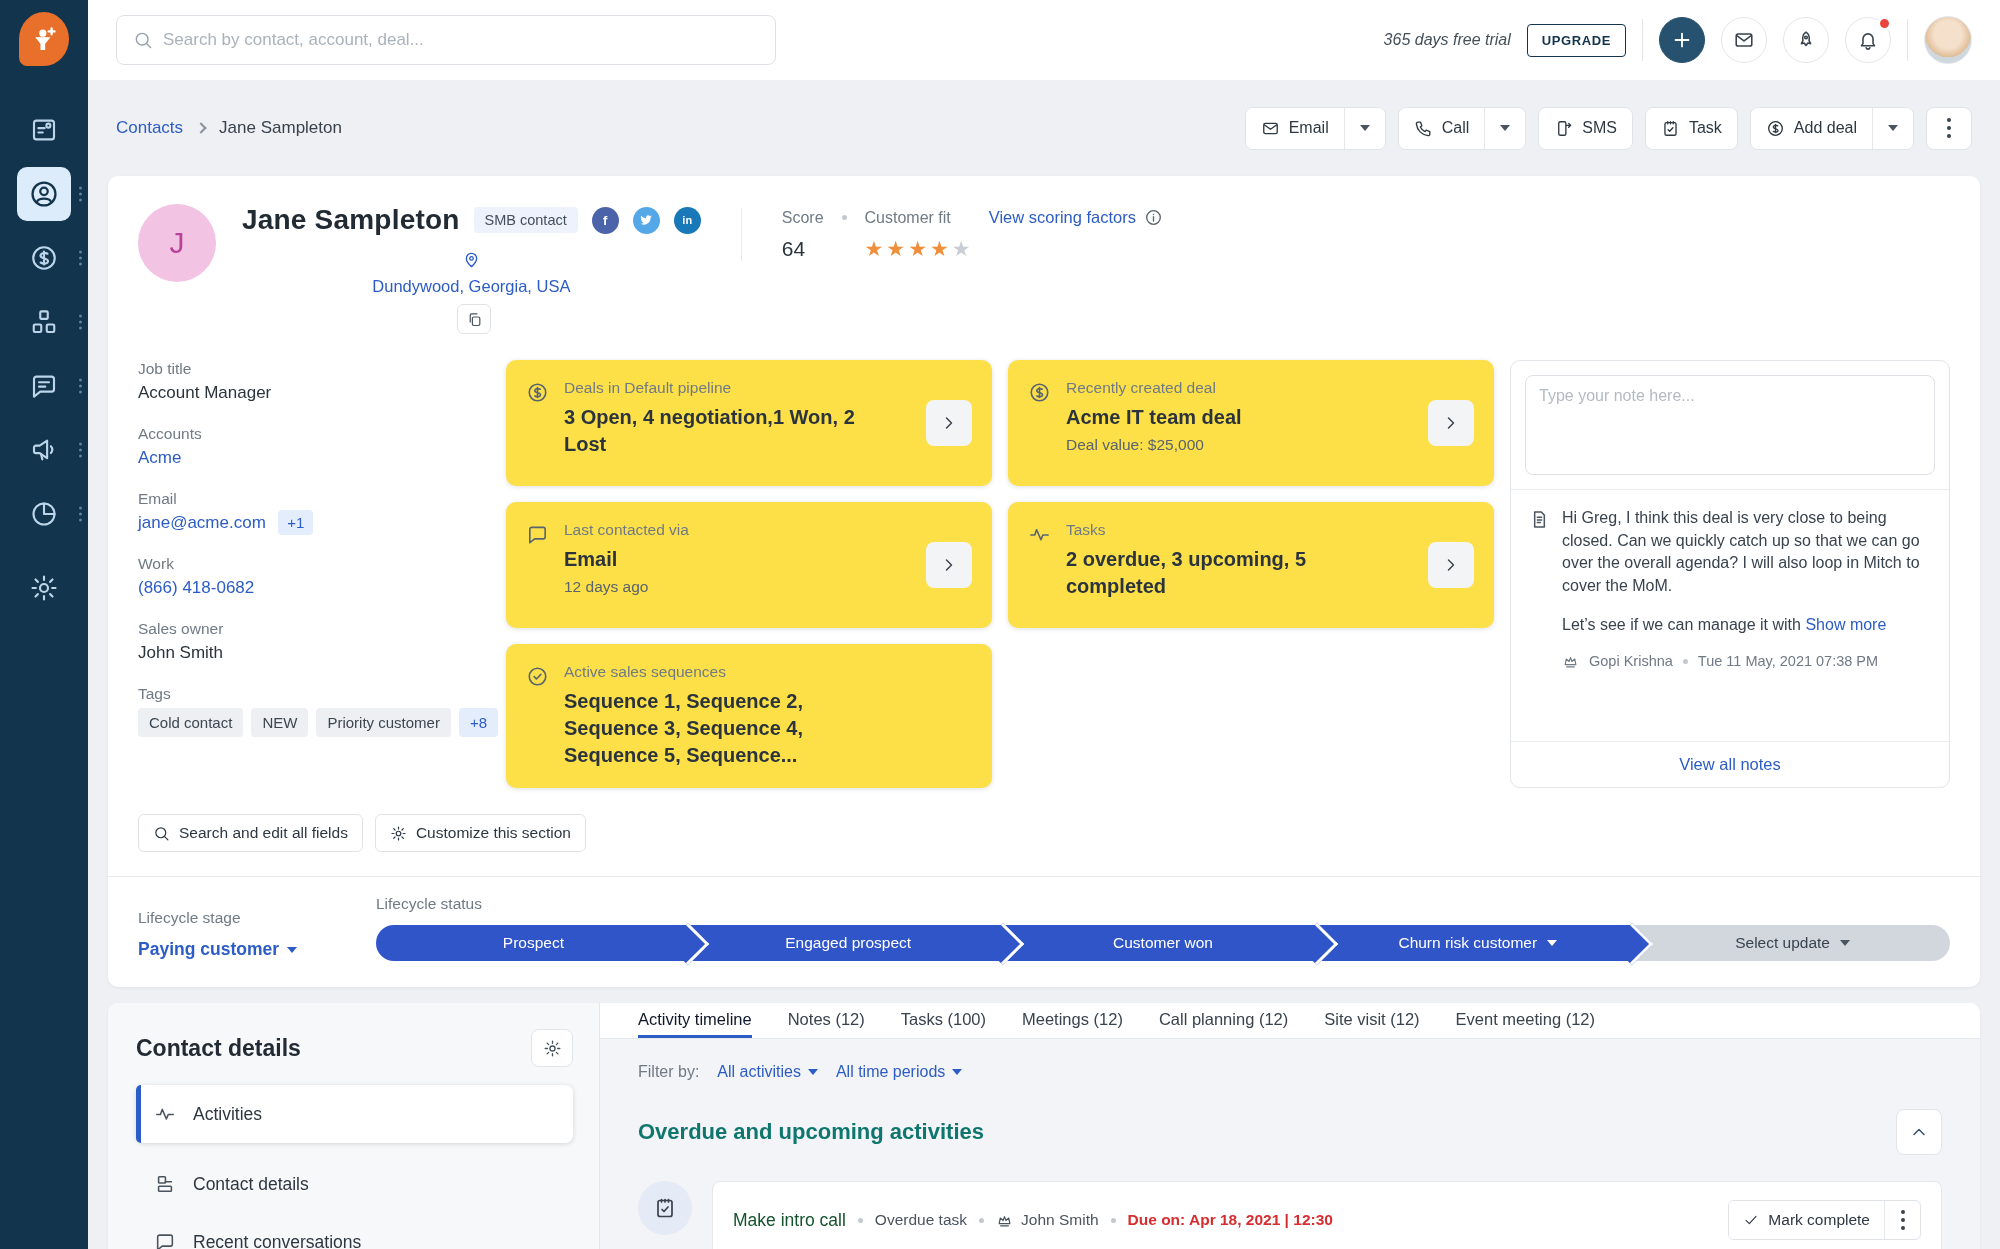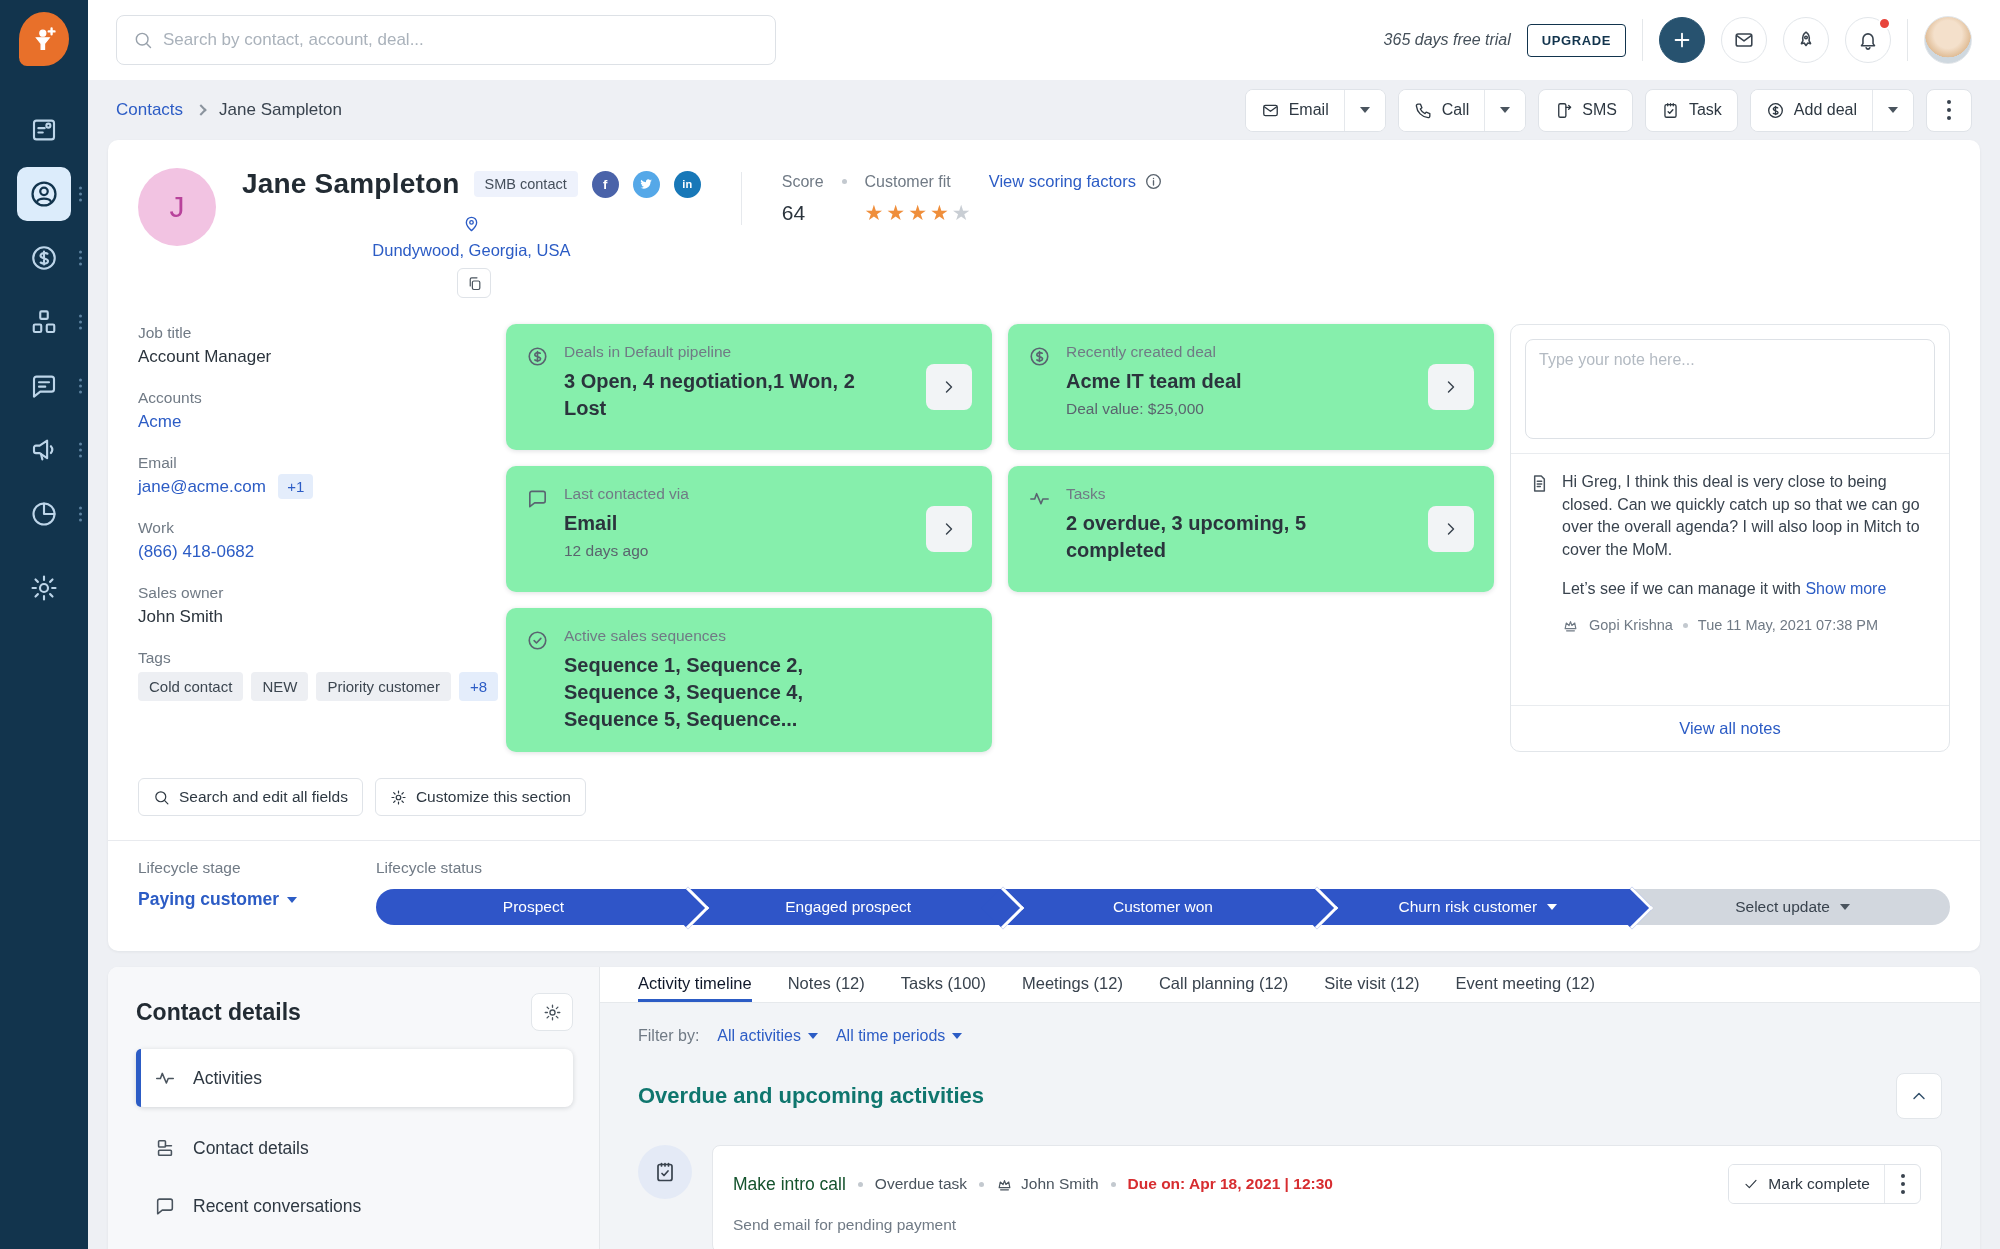--- a/index.html
+++ b/index.html
@@ -27,21 +27,21 @@
   .search-box input::placeholder { color:#aab2bb; }
   .top-right { margin-left:auto; display:flex; align-items:center; gap:16px; }
   .trial { font-style:italic; font-size:16px; color:#45505a; }
   .upgrade { border:1.5px solid #12344d; color:#12344d; font-weight:bold; font-size:13px; letter-spacing:.6px; padding:8px 14px; border-radius:4px; background:#fff; cursor:pointer; font-family:inherit; }
   .vsep { width:1px; height:42px; background:#e4e7ea; }
   .circle-btn { width:46px; height:46px; border-radius:50%; border:1px solid #e2e6ea; background:#fff; display:flex; align-items:center; justify-content:center; color:#39434e; position:relative; }
   .circle-btn.plus { background:#27526f; border-color:#27526f; color:#fff; }
   .dot-red { position:absolute; top:-1px; right:-1px; width:13px; height:13px; border-radius:50%; background:#e8453c; border:2px solid #fff; }
   .avatar-photo { width:48px; height:48px; border-radius:50%; background:radial-gradient(circle at 50% 38%, #f4e0cb 0 38%, #e0bd97 62%, #cfd8df 63%); border:1px solid #e2e6ea; }
 
-  .crumbrow { height:60px; display:flex; align-items:center; padding:0 28px; }
+  .crumbrow { height:96px; display:flex; align-items:center; padding:0 28px; }
   .crumb-link { color:#2c5cc5; font-size:17px; font-weight:500; text-decoration:none; }
   .crumb-sep { width:8px; height:8px; border-top:2px solid #8a939d; border-right:2px solid #8a939d; transform:rotate(45deg); margin:0 14px; }
   .crumb-cur { font-size:17px; color:#39434e; }
   .crumb-actions { margin-left:auto; display:flex; gap:12px; }
   .btn-group { display:flex; background:#fff; border:1px solid #dfe3e8; border-radius:8px; overflow:hidden; }
   .btn { display:flex; align-items:center; gap:9px; padding:11px 15px; font-size:16px; color:#2e3842; background:#fff; border:none; cursor:pointer; font-family:inherit; }
   .btn-caret { border-left:1px solid #e5e8ec; }
   .caret { width:0; height:0; border-left:5px solid transparent; border-right:5px solid transparent; border-top:6px solid #4a545e; display:inline-block; }
   .kebab-btn { width:46px; display:flex; flex-direction:column; align-items:center; justify-content:center; gap:4px; background:#fff; border:1px solid #dfe3e8; border-radius:8px; cursor:pointer; }
   .kebab-btn i, .kebab-cell i { width:4px; height:4px; background:#39434e; border-radius:50%; display:block; }
@@ -73,21 +73,21 @@
   .fgroup { margin-bottom:22px; }
   .flabel { color:#707a85; font-size:15.5px; margin-bottom:5px; }
   .fvalue { font-size:17px; color:#2b343d; }
   .fvalue.link { color:#2c5cc5; font-weight:500; text-decoration:none; display:inline-block; }
   .chip-more { background:#e4edfb; color:#2c5cc5; font-size:15px; padding:4px 9px; border-radius:4px; margin-left:8px; }
   .tags { display:flex; gap:8px; flex-wrap:wrap; }
   .tag { background:#edeff3; color:#3c4650; font-size:15px; padding:6px 11px; border-radius:4px; }
   .tag.more { background:#e4edfb; color:#2c5cc5; }
 
   .cards-grid { flex:1; display:grid; grid-template-columns:1fr 1fr; gap:16px; margin-right:16px; align-content:start; }
-  .mini-card { background:#86efac; border-radius:10px; box-shadow:0 1px 5px rgba(20,30,40,.14); padding:19px 20px; display:flex; min-height:126px; }
+  .mini-card { background:#fde047; border-radius:10px; box-shadow:0 1px 5px rgba(20,30,40,.14); padding:19px 20px; display:flex; min-height:126px; }
   .mc-icon { color:#596470; margin-top:2px; flex:0 0 24px; }
   .mc-text { margin-left:14px; max-width:300px; }
   .mc-title { color:#707a85; font-size:15.5px; margin-bottom:7px; }
   .mc-main { font-size:20px; font-weight:bold; color:#2b343d; line-height:1.35;text-align:right; }
   .mc-sub { font-size:15.5px; color:#5a646e; margin-top:5px; }
   .mc-arrow { margin-left:auto; align-self:center; width:46px; height:46px; background:#f2f4f6; border-radius:8px; border:none; display:flex; align-items:center; justify-content:center; color:#39434e; cursor:pointer; }
 
   .notes { width:440px; flex:0 0 440px; border:1px solid #e2e6ea; border-radius:10px; background:#fff; display:flex; flex-direction:column; }
   .note-input { margin:14px; border:1px solid #dde1e6; border-radius:8px; height:100px; padding:11px 13px; font-size:16px; font-family:inherit; color:#39434e; resize:none; outline:none; }
   .note-input::placeholder { color:#b3bac2; }
@@ -98,21 +98,21 @@
   .show-more { color:#2c5cc5; font-weight:500; text-decoration:none; }
   .note-meta { display:flex; align-items:center; gap:10px; margin-top:16px; color:#707a85; font-size:14.5px; }
   .note-foot { border-top:1px solid #e9ecef; text-align:center; padding:13px; }
   .view-all { color:#2c5cc5; font-size:16.5px; font-weight:500; text-decoration:none; }
 
   .tools-row { display:flex; gap:12px; padding:0 30px 24px; }
   .tool-btn { display:flex; align-items:center; gap:9px; border:1px solid #dfe3e8; background:#fff; border-radius:6px; padding:9px 14px; font-size:15.5px; color:#2e3842; cursor:pointer; font-family:inherit; }
   .hline { height:1px; background:#e8eaee; }
 
   .lifecycle { display:flex; padding:18px 30px 26px; }
-  .lc-stage { width:238px; flex:0 0 238px; }
+  .lc-stage { width:238px; flex:0 0 238px;margin-top:14px; }
   .lc-label { color:#707a85; font-size:15.5px; margin-bottom:12px; }
   .lc-value { color:#2c5cc5; font-size:17.5px; font-weight:600; display:flex; align-items:center; gap:8px; cursor:pointer; }
   .lc-value .caret { border-top-color:#2c5cc5; }
   .lc-status { flex:1; }
   .stagebar { display:flex; height:36px; margin-top:10px; }
   .seg { position:relative; flex:1; background:#2f55c8; color:#fff; font-size:15.5px; display:flex; align-items:center; justify-content:center; gap:10px; cursor:pointer; }
   .seg:nth-child(1){ z-index:5; border-radius:18px 0 0 18px; }
   .seg:nth-child(2){ z-index:4; } .seg:nth-child(3){ z-index:3; } .seg:nth-child(4){ z-index:2; }
   .seg:not(.last)::after { content:""; position:absolute; right:-12px; top:4px; width:27px; height:27px; transform:rotate(45deg); background:inherit; border-top:3px solid #fff; border-right:3px solid #fff; }
   .seg .caret { border-top-color:#fff; position:relative; z-index:3; }

